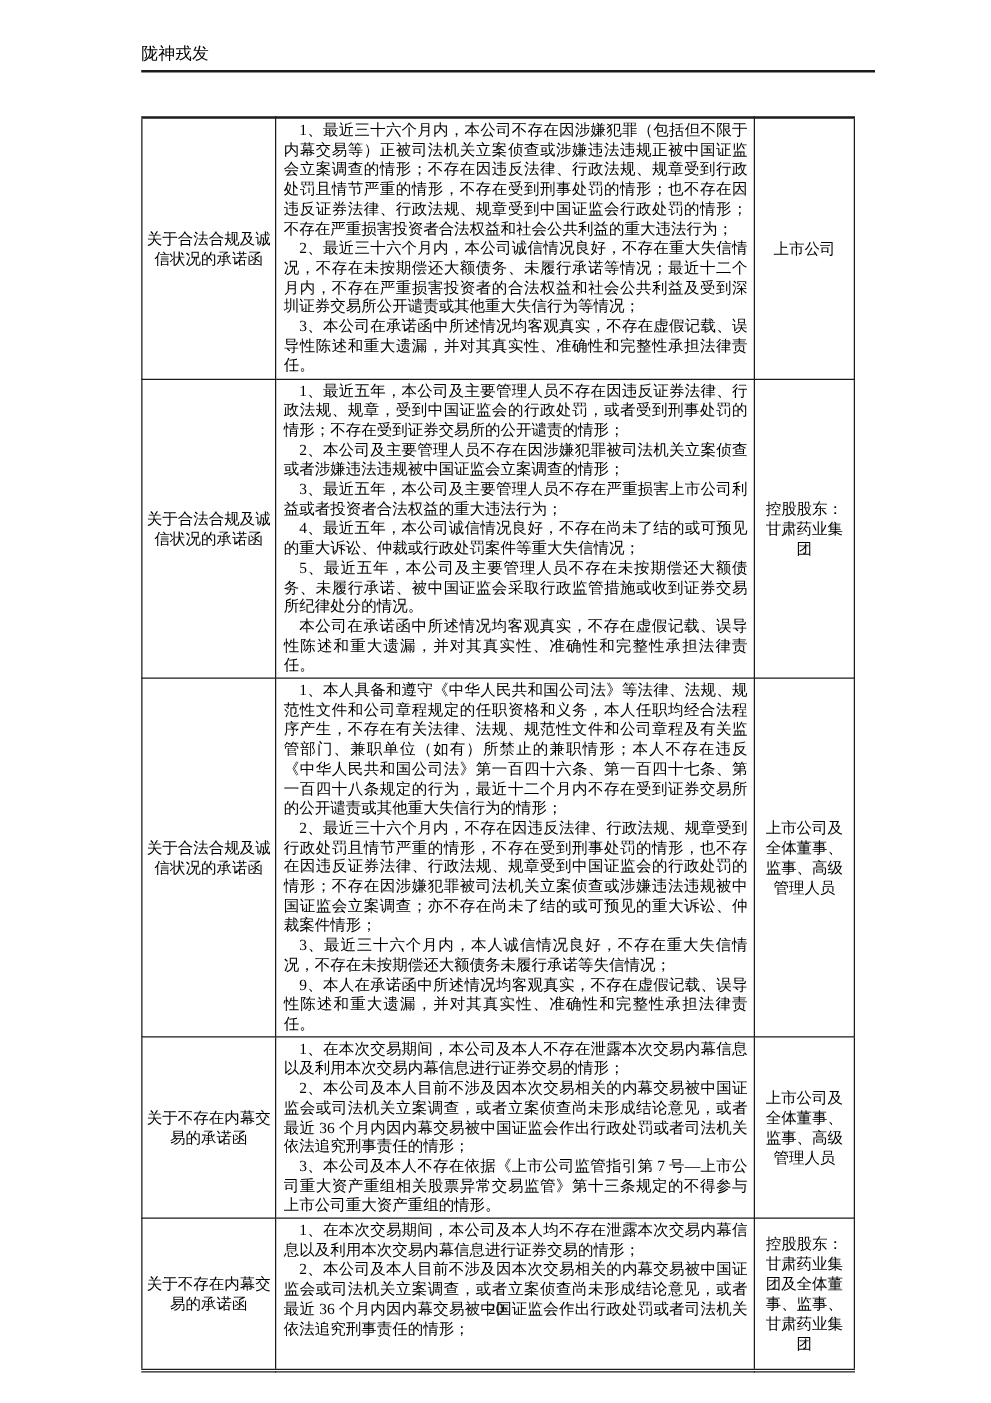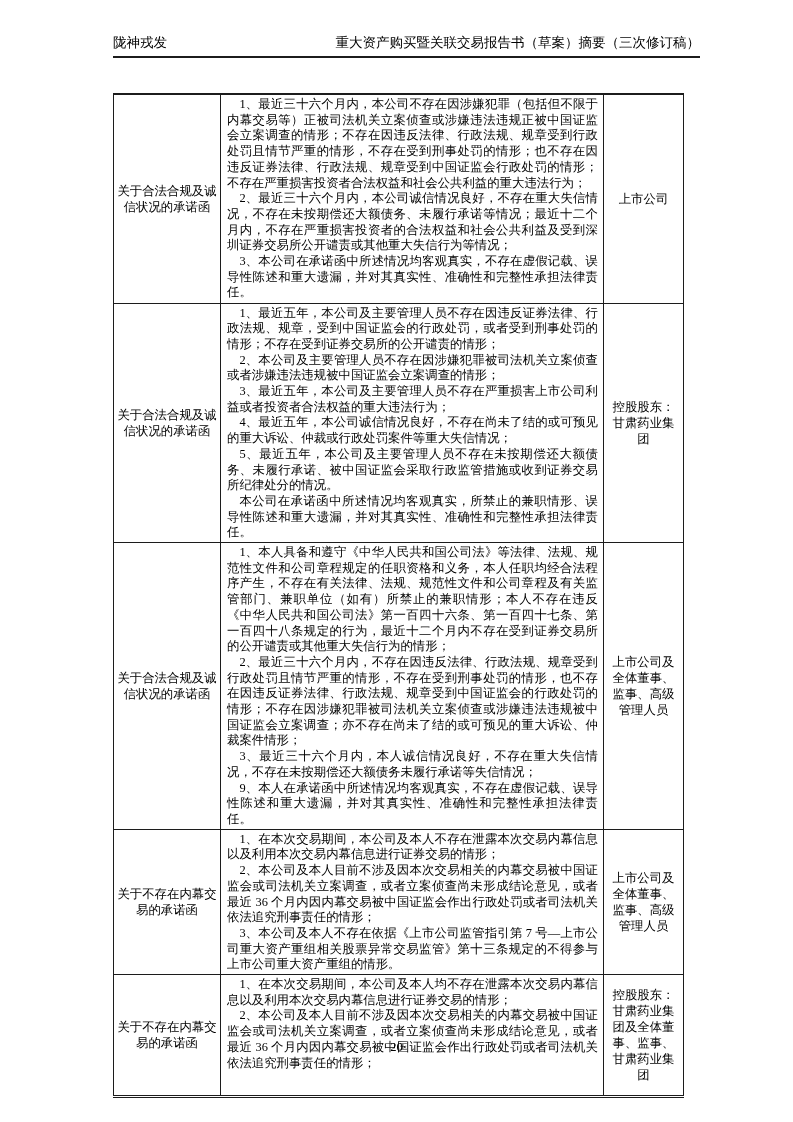--- a/index.html
+++ b/index.html
@@ -50,21 +50,20 @@
   .page-number {
     position:absolute; left:0; right:0; top:1040px;
     text-align:center; font-size:12.5px;
   }
 </style>
 </head>
 <body>
 
 <div class="page-header">
   <span>陇神戎发</span>
-  <span>重大资产购买暨关联交易报告书（草案）摘要（三次修订稿）</span>
 </div>
 
 <table class="doc-table">
   <colgroup>
       <col style="width:107px">
       <col style="width:383px">
       <col style="width:80px">
     </colgroup>
   <tbody>
     <tr style="height:209px">
@@ -77,21 +76,21 @@
       <td class="cell-party">上市公司</td>
     </tr>
     <tr style="height:214px">
       <td class="cell-label">关于合法合规及诚信状况的承诺函</td>
       <td class="cell-body">
         <div class="para">1、最近五年，本公司及主要管理人员不存在因违反证券法律、行政法规、规章，受到中国证监会的行政处罚，或者受到刑事处罚的情形；不存在受到证券交易所的公开谴责的情形；</div>
         <div class="para">2、本公司及主要管理人员不存在因涉嫌犯罪被司法机关立案侦查或者涉嫌违法违规被中国证监会立案调查的情形；</div>
         <div class="para">3、最近五年，本公司及主要管理人员不存在严重损害上市公司利益或者投资者合法权益的重大违法行为；</div>
         <div class="para">4、最近五年，本公司诚信情况良好，不存在尚未了结的或可预见的重大诉讼、仲裁或行政处罚案件等重大失信情况；</div>
         <div class="para">5、最近五年，本公司及主要管理人员不存在未按期偿还大额债务、未履行承诺、被中国证监会采取行政监管措施或收到证券交易所纪律处分的情况。</div>
-        <div class="para">本公司在承诺函中所述情况均客观真实，所禁止的兼职情形、误导性陈述和重大遗漏，并对其真实性、准确性和完整性承担法律责任。</div>
+        <div class="para">本公司在承诺函中所述情况均客观真实，不存在虚假记载、误导性陈述和重大遗漏，并对其真实性、准确性和完整性承担法律责任。</div>
       </td>
       <td class="cell-party">控股股东：甘肃药业集团</td>
     </tr>
     <tr style="height:266px">
       <td class="cell-label">关于合法合规及诚信状况的承诺函</td>
       <td class="cell-body">
         <div class="para">1、本人具备和遵守《中华人民共和国公司法》等法律、法规、规范性文件和公司章程规定的任职资格和义务，本人任职均经合法程序产生，不存在有关法律、法规、规范性文件和公司章程及有关监管部门、兼职单位（如有）所禁止的兼职情形；本人不存在违反《中华人民共和国公司法》第一百四十六条、第一百四十七条、第一百四十八条规定的行为，最近十二个月内不存在受到证券交易所的公开谴责或其他重大失信行为的情形；</div>
         <div class="para">2、最近三十六个月内，不存在因违反法律、行政法规、规章受到行政处罚且情节严重的情形，不存在受到刑事处罚的情形，也不存在因违反证券法律、行政法规、规章受到中国证监会的行政处罚的情形；不存在因涉嫌犯罪被司法机关立案侦查或涉嫌违法违规被中国证监会立案调查；亦不存在尚未了结的或可预见的重大诉讼、仲裁案件情形；</div>
         <div class="para">3、最近三十六个月内，本人诚信情况良好，不存在重大失信情况，不存在未按期偿还大额债务未履行承诺等失信情况；</div>
         <div class="para">9、本人在承诺函中所述情况均客观真实，不存在虚假记载、误导性陈述和重大遗漏，并对其真实性、准确性和完整性承担法律责任。</div>

